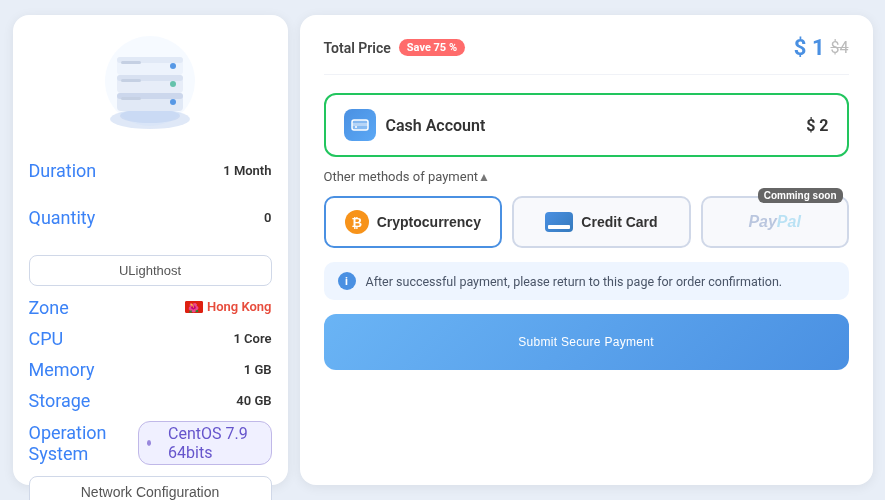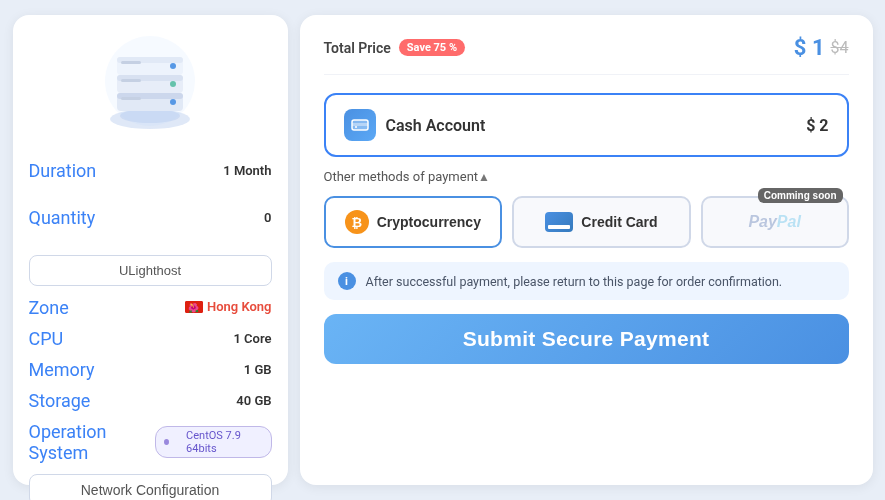--- a/index.html
+++ b/index.html
@@ -91,21 +91,21 @@
       color: #555;
       cursor: pointer;
       text-align: center;
       margin: 6px 0;
     }
     .os-badge {
       background: #f0f0ff;
       border: 1px solid #c0b8e8;
       border-radius: 12px;
       padding: 2px 8px;
-      font-size: 11px;
+      font-size: 16px;
       color: #6655cc;
       display: flex;
       align-items: center;
       gap: 17px;
       justify-content: flex-end;
     }
     .os-dot {
       width: 6px; height: 6px;
       background: #9988dd;
       border-radius: 50%;
@@ -173,21 +173,21 @@
       font-size: 16px;
       text-decoration: line-through;
     }
     .payment-title {
       font-size: 28px;
       font-weight: 800;
       color: #222;
       margin-bottom: 16px;
     }
     .cash-account-box {
-      border: 2px solid #3b82f6;
+      border: 2px solid #22c55e;
       border-radius: 12px;
       padding: 14px 18px;
       display: flex;
       align-items: center;
       justify-content: space-between;
       margin-bottom: 12px;
       cursor: pointer;
       background: #fff;
     }
     .cash-account-left {
@@ -325,23 +325,23 @@
       font-size: 11px;
       font-weight: 700;
       flex-shrink: 0;
     }
     .submit-btn {
       width: 100%;
       background: linear-gradient(135deg, #6ab4f5, #4a90e2);
       color: #fff;
       border: none;
       border-radius: 12px;
-      padding: 13px;
-      font-size: 21px;
-      font-weight: 700;
+      padding: 21px;
+      font-size: 12px;
+      font-weight: 400;
       cursor: pointer;
       letter-spacing: 0.3px;
     }
     .paypal-text {
       color: #003087;
       font-size: 16px;
       font-weight: 700;
       font-style: italic;
       opacity: 0.5;
     }

